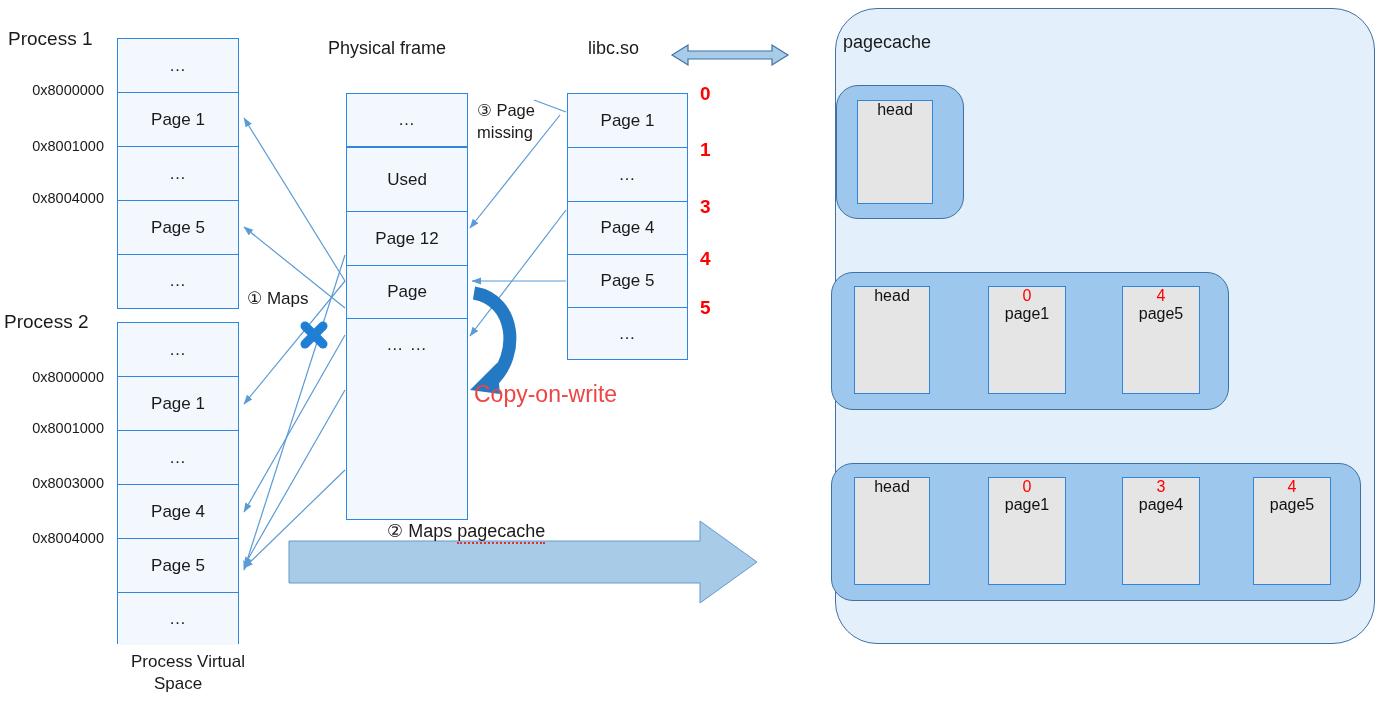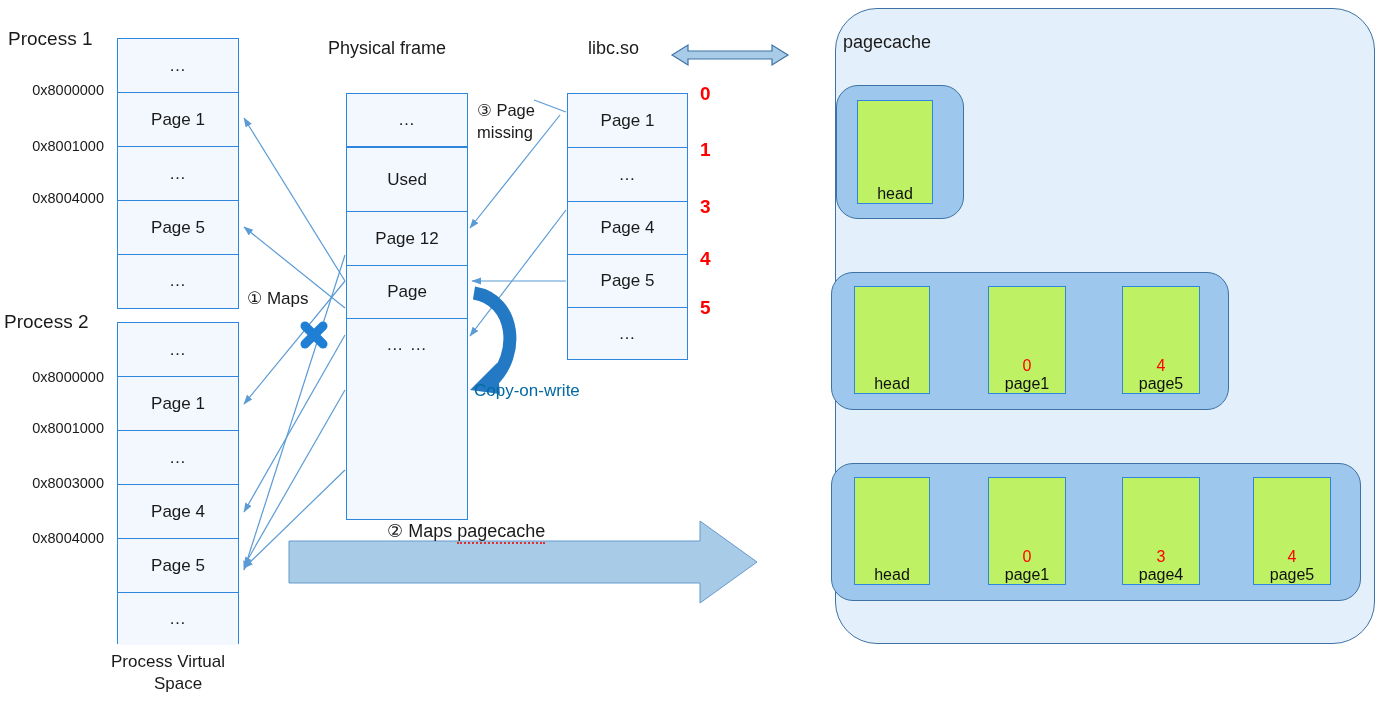--- a/index.html
+++ b/index.html
@@ -19,30 +19,30 @@
   .cell.thick{border-bottom:2px solid #2e86de;}
 
   
   .rednum{position:absolute;color:#ff0000;font-size:19px;font-weight:600;}
 
   
   .pc-outer{position:absolute;background:#e3f0fb;border:1.3px solid #3f72a4;
             border-radius:42px;box-sizing:border-box;}
   .pc-group{position:absolute;background:#9dc7ec;border:1.3px solid #3f72a4;
             border-radius:22px;box-sizing:border-box;}
-  .node{position:absolute;background:#bef264;border:1.3px solid #2e86de;
+  .node{position:absolute;background:#e5e5e5;border:1.3px solid #2e86de;
         box-sizing:border-box;display:flex;flex-direction:column;
-        align-items:center;justify-content:flex-end;font-size:16px;color:#111;}
+        align-items:center;justify-content:flex-start;font-size:16px;color:#111;}
   .node .idx{color:#ff0000;font-size:16px;line-height:1.1;}
   .node .nm{color:#111;font-size:16px;line-height:1.15;}
 
   
   .banner-text{position:absolute;font-size:18px;color:#1a1a1a;white-space:nowrap;}
   .squiggle{border-bottom:2px dotted #e03131;padding-bottom:1px;}
-  .cow-text{position:absolute;font-size:17px;color:#0369a1;white-space:nowrap;}
+  .cow-text{position:absolute;font-size:23px;color:#ef4444;white-space:nowrap;}
   svg{position:absolute;left:0;top:0;overflow:visible;}
 </style>
 </head>
 <body>
 
 <div class="stage">
 
   <svg width="1381" height="701">
     <defs>
       <marker id="ah" markerWidth="9" markerHeight="9" refX="7.5" refY="3" orient="auto">
@@ -145,21 +145,21 @@
 
   <div class="col" style="left:117px;top:322px;width:122px;height:322px;">
     <div class="cell dots" style="height:54px;">…</div>
     <div class="cell" style="height:54px;">Page 1</div>
     <div class="cell dots" style="height:54px;">…</div>
     <div class="cell" style="height:54px;">Page 4</div>
     <div class="cell" style="height:54px;">Page 5</div>
     <div class="cell dots" style="height:52px;">…</div>
   </div>
 
-  <div class="lbl" style="left:111px;top:652px;width:134px;text-align:left;">Process Virtual</div>
+  <div class="lbl" style="left:111px;top:652px;width:134px;text-align:right;">Process Virtual</div>
   <div class="lbl" style="left:111px;top:674px;width:134px;text-align:center;">Space</div>
 
   <div class="lbl" style="left:328px;top:38px;font-size:18px;">Physical frame</div>
 
   <div class="col" style="left:346px;top:93px;width:122px;height:427px;">
     <div class="cell dots thick" style="height:54px;">…</div>
     <div class="cell" style="height:64px;">Used</div>
     <div class="cell" style="height:54px;">Page 12</div>
     <div class="cell" style="height:53px;">Page</div>
     <div class="cell dots" style="height:52px;">… …</div>

